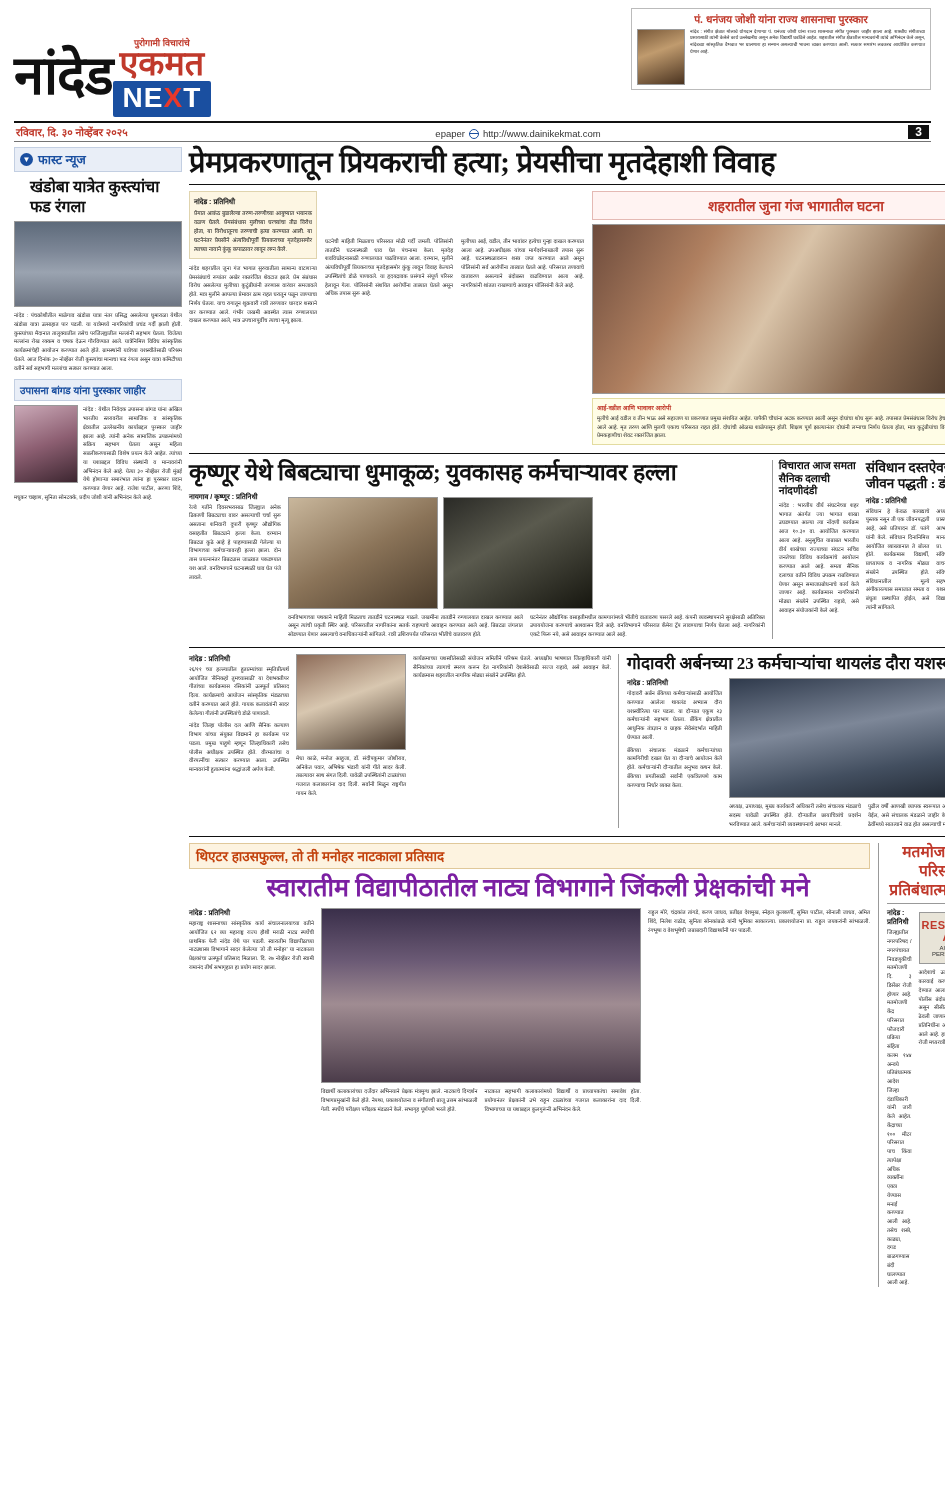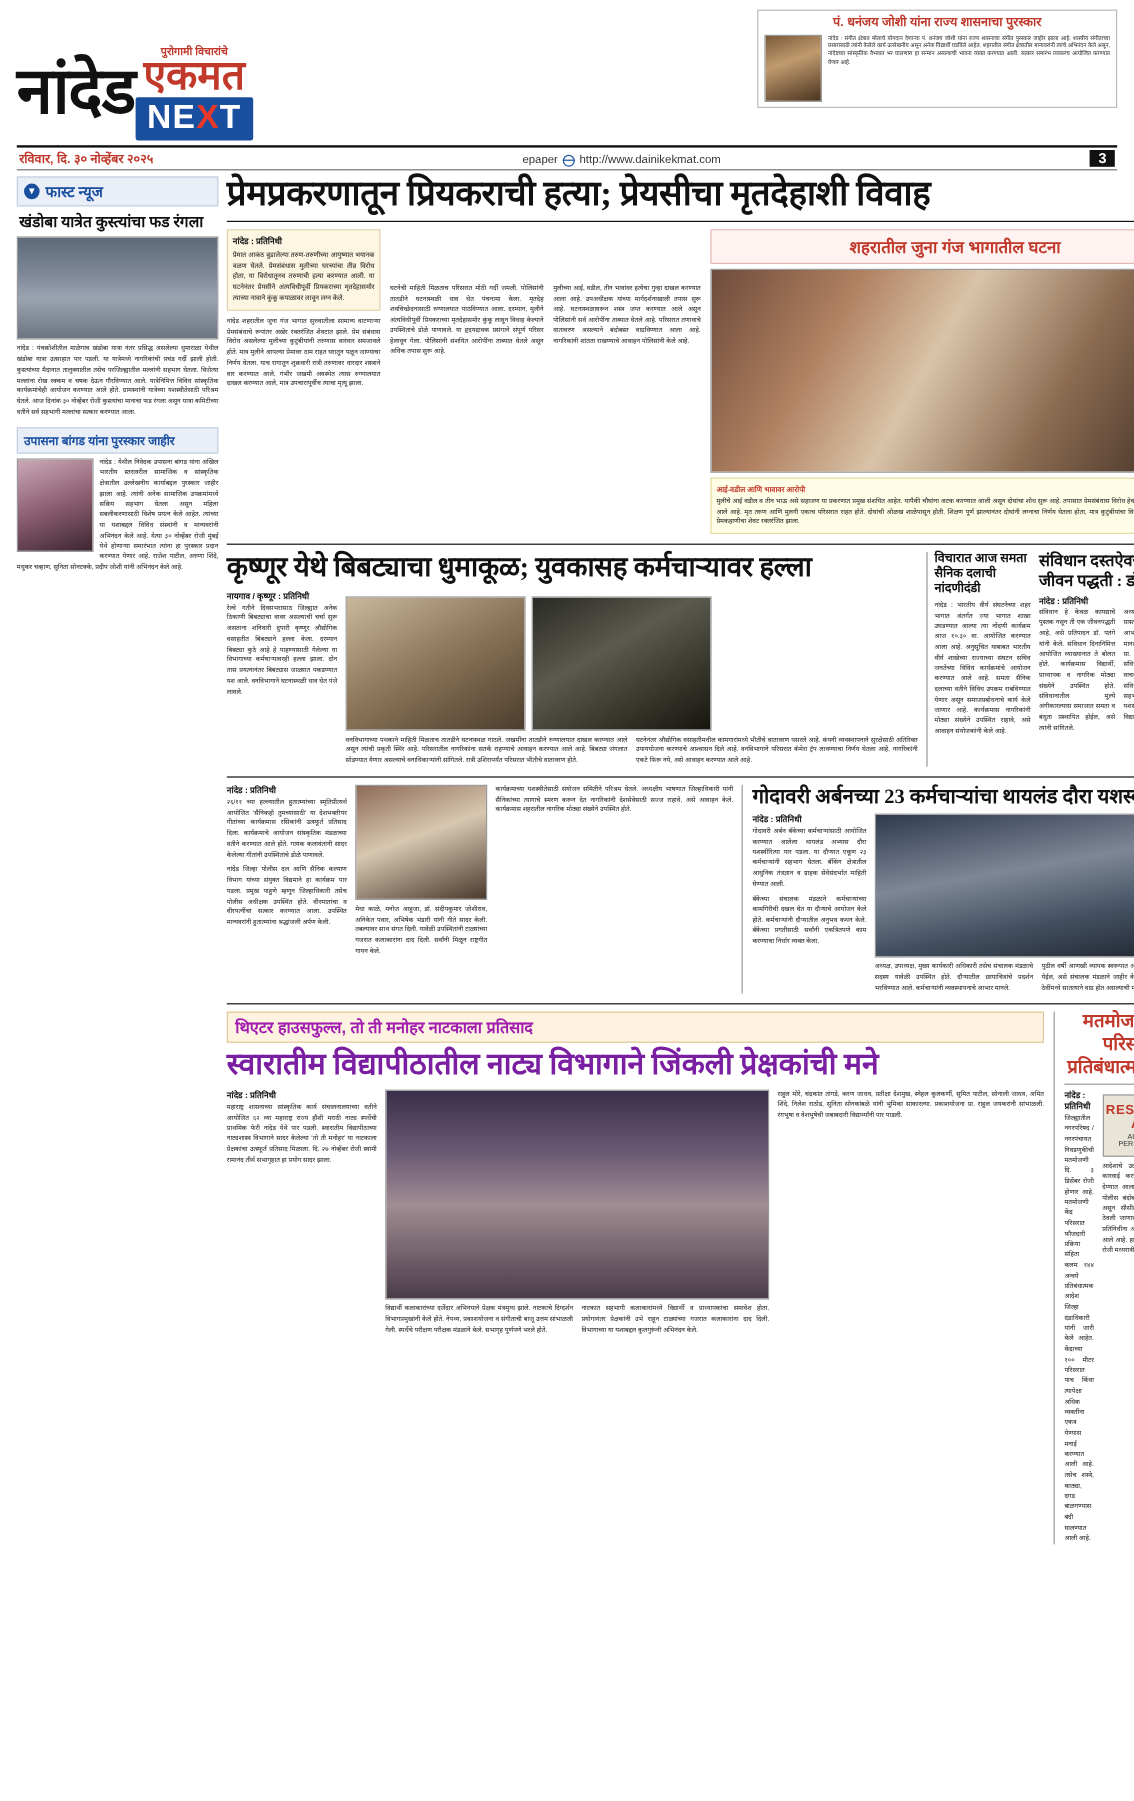--- a/index.html
+++ b/index.html
@@ -123,23 +123,23 @@
   .fast-head .dot {
     width: 13px; height: 13px; border-radius: 50%;
     background: #1a4fa0; color: #fff; font-size: 8px;
     display: flex; align-items: center; justify-content: center;
   }
   .fast-head .t { color: #1a4fa0; font-weight: bold; font-size: 12.5px; }
 
   .lead-head {
     font-family: "Liberation Serif", serif;
     font-weight: bold;
-    font-size: 13px;
+    font-size: 16px;
     line-height: 1.25;
-    margin: 5px 0 4px 2px;
+    margin: 5px 0 4px 16px;
     color: #111;
   }
   .photo {
     width: 100%;
     border: 1px solid #999;
     display: block;
   }
   .ph-crowd { height: 86px; background:
      linear-gradient(180deg,#5d6a7a 0%,#7d8797 35%,#9aa3b0 60%,#6d7583 100%); }
   .ph-woman { height: 78px; width: 64px; background:
@@ -247,32 +247,33 @@
   .ph-event { height: 96px; background: linear-gradient(160deg,#8d6b58,#d8c7b0 45%,#4a3a2d); }
   .ph-group { height: 120px; background: linear-gradient(170deg,#2f3a4c,#7d8798 40%,#434f60 70%,#1d242e); }
 
   
   .sec4 { margin-top: 8px; border-top: 1px solid #111; padding-top: 6px; display: flex; gap: 8px;}
   .sec4 .s4l { width: 690px; flex: 0 0 690px; border-right: 1px solid #999; padding-right: 8px;}
   .sec4 .s4r { flex: 1 1 auto; }
   .ribbon {
     background: #fdf3e0;
     border: 1px solid #e0c89a;
-    color: #a21caf;
+    color: #c2410c;
     font-weight: bold;
     font-size: 13.5px;
     padding: 3px 6px;
   }
   .big-purple {
     font-family: "Liberation Serif", serif;
     font-weight: bold;
     font-size: 25px;
     color: #7b1fa2;
     line-height: 1.15;
-    margin: 5px 0 5px 0;
+    margin: 5px 0 5px 17px;
+    text-align: center;
   }
   .ph-audience { height: 175px; background:
      linear-gradient(180deg,#3a2f4a 0%,#6b5a75 30%,#a08c92 55%,#4b3c4a 100%); }
   .red-title {
     font-family: "Liberation Serif", serif;
     font-weight: bold;
     font-size: 15.5px;
     color: #c0392b;
     line-height: 1.2;
     text-align: center;

